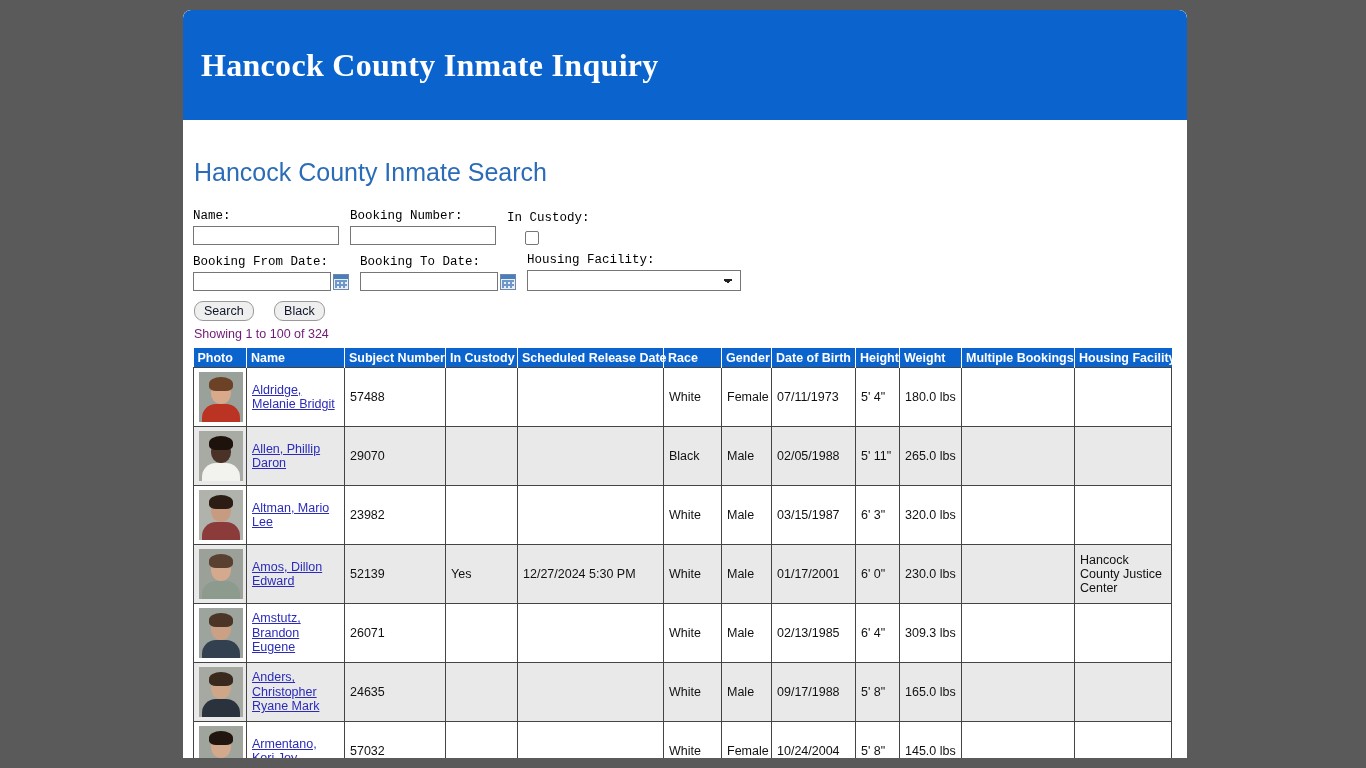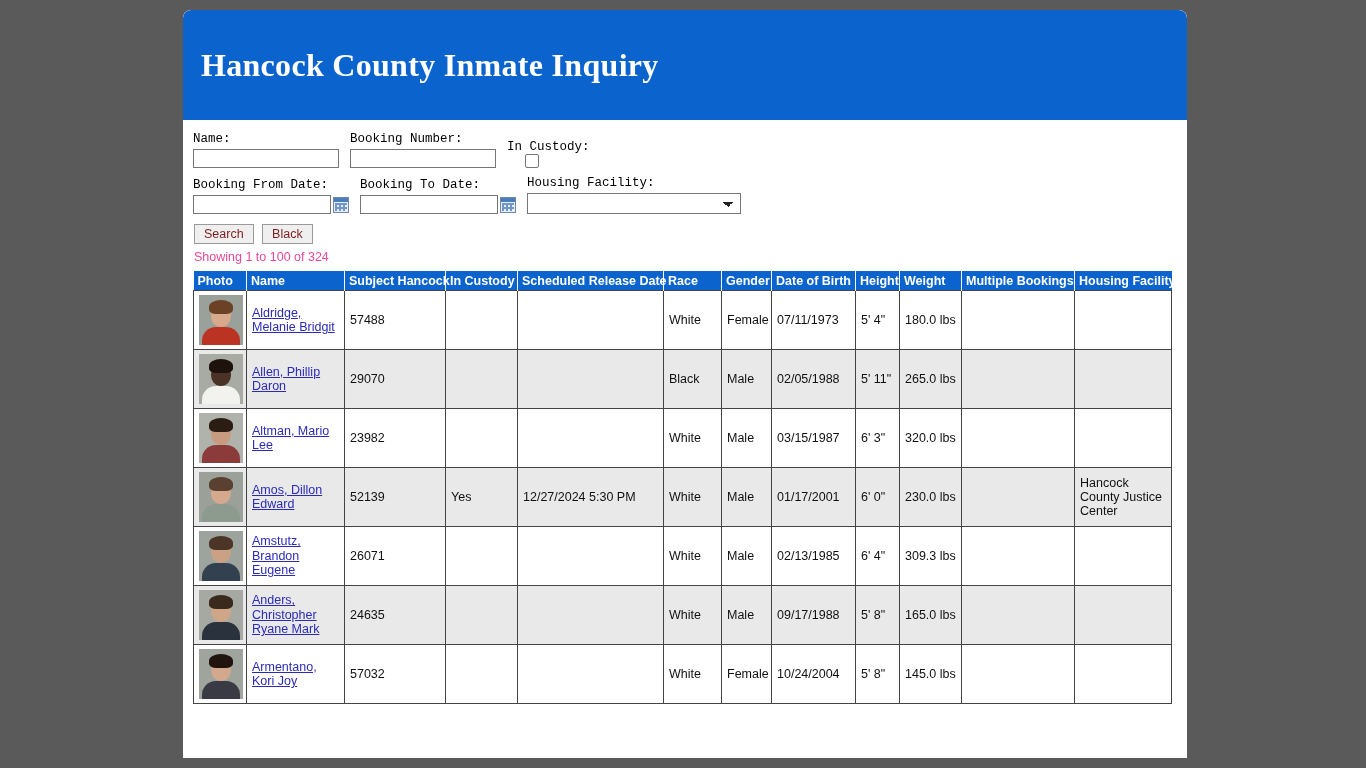--- a/index.html
+++ b/index.html
@@ -91,21 +91,21 @@
   .cal-icon::after {
     content: "";
     position: absolute;
     left: 1px; right: 1px; top: 5px; bottom: 1px;
     background-image:
       linear-gradient(to right, #6f97c9 0 2px, transparent 2px 4px),
       linear-gradient(to bottom, #6f97c9 0 2px, transparent 2px 4px);
     background-size: 4px 4px, 4px 4px;
   }
   .checkbox-field { margin-right: 0; }
-  .checkbox-field .field-label { margin-bottom: 0; }
+  .checkbox-field .field-label { margin-bottom: 6px; }
   .checkbox {
     width: 12px;
     height: 12px;
     border: 1px solid #767676;
     background: #fff;
     border-radius: 2px;
     margin-left: 18px;
   }
   .select-input {
     width: 208px;
@@ -128,29 +128,29 @@
     background-repeat: no-repeat;
   }
   .buttons-row {
     margin: 10px 0 4px 1px;
   }
   .btn {
     font-family: "Liberation Sans", sans-serif;
     font-size: 12.5px;
     background: #efefef;
     border: 1px solid #9a9a9a;
-    border-radius: 0;
+    border-radius: 9px;
     padding: 2px 9px;
-    color: #7f1d1d;
-    margin-right: 4px;
+    color: #0f172a;
+    margin-right: 16px;
     cursor: pointer;
   }
   .showing-text {
     font-size: 12.5px;
-    color: #ec4899;
+    color: #701a75;
     margin: 6px 0 7px 1px;
   }
   table.results {
     border-collapse: collapse;
     width: 978px;
     table-layout: fixed;
     font-size: 12px;
   }
   table.results th {
     background: #0b63ce;
@@ -236,20 +236,21 @@
 <body>
 
 <div class="page-card">
 
   <div class="app-header">
     <div class="app-title">Hancock County Inmate Inquiry</div>
   </div>
 
   <div class="content">
 
+    <h2 class="section-title">Hancock County Inmate Search</h2>
 
     <div class="form-row">
       <div class="field">
         <label class="field-label">Name:</label>
         <input class="text-input" type="text" value="" style="">
       </div>
       <div class="field">
         <label class="field-label">Booking Number:</label>
         <input class="text-input" type="text" value="" style="">
       </div>
@@ -301,21 +302,21 @@
         <col style="width:84px">
         <col style="width:44px">
         <col style="width:62px">
         <col style="width:113px">
         <col style="width:97px">
       </colgroup>
       <thead>
         <tr>
           <th>Photo</th>
           <th>Name</th>
-          <th>Subject Hancock</th>
+          <th>Subject Number</th>
           <th>In Custody</th>
           <th>Scheduled Release Date</th>
           <th>Race</th>
           <th>Gender</th>
           <th>Date of Birth</th>
           <th>Height</th>
           <th>Weight</th>
           <th>Multiple Bookings</th>
           <th>Housing Facility</th>
         </tr>

